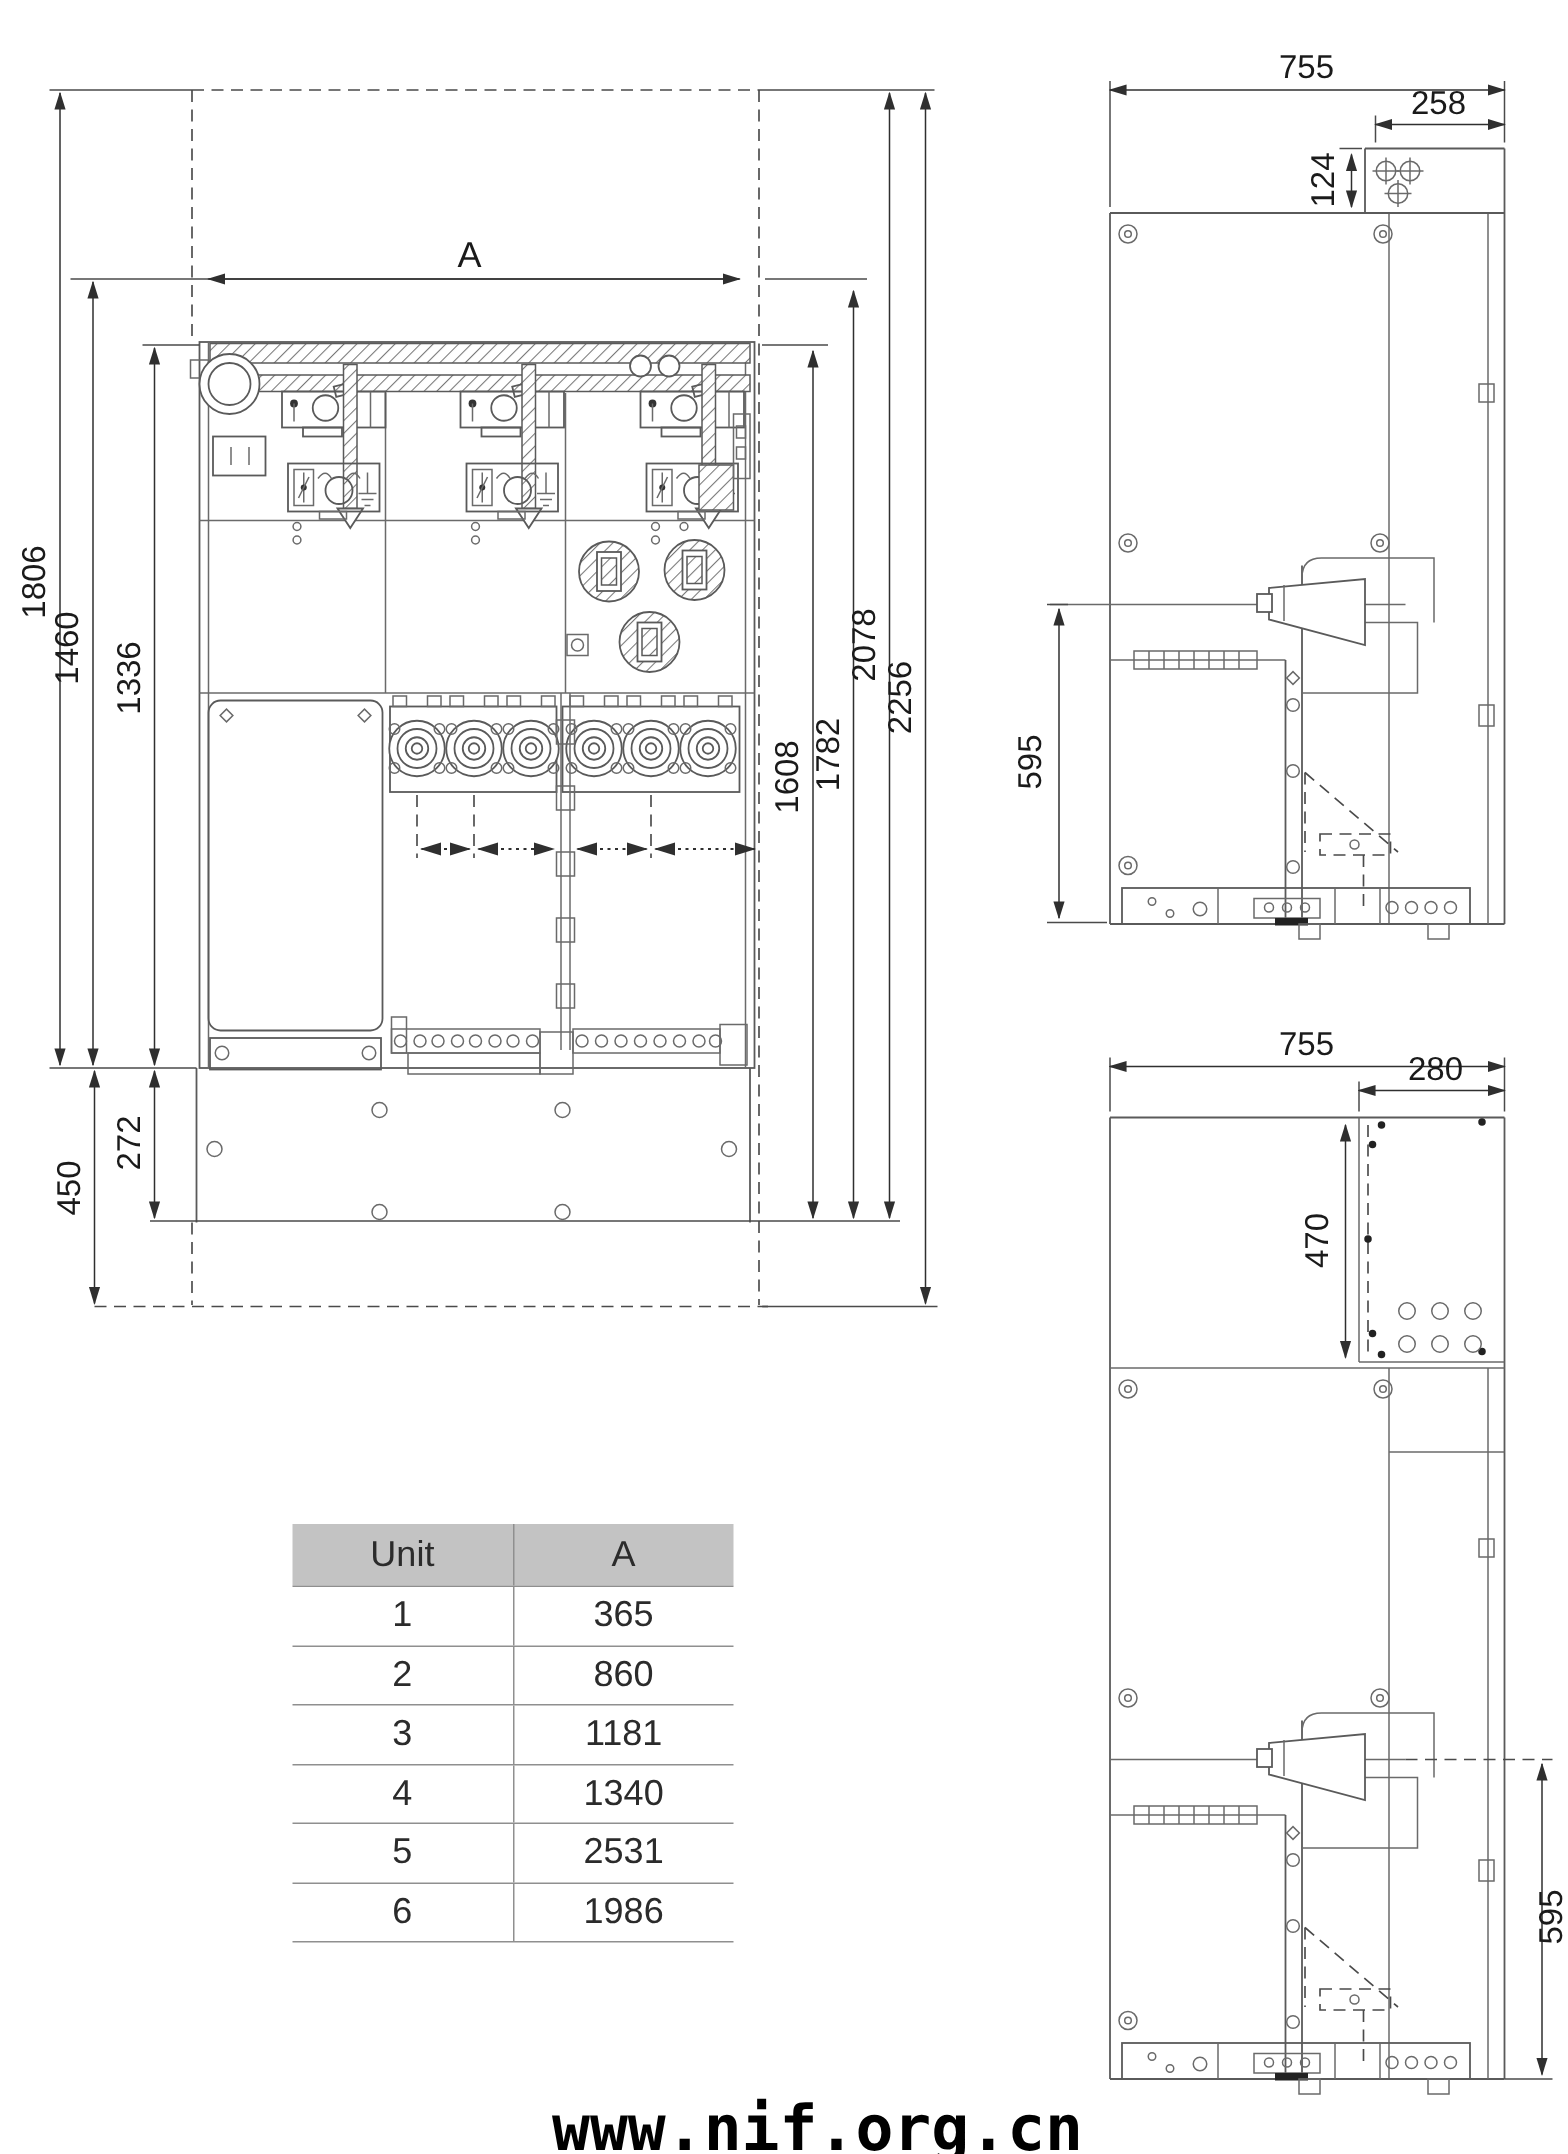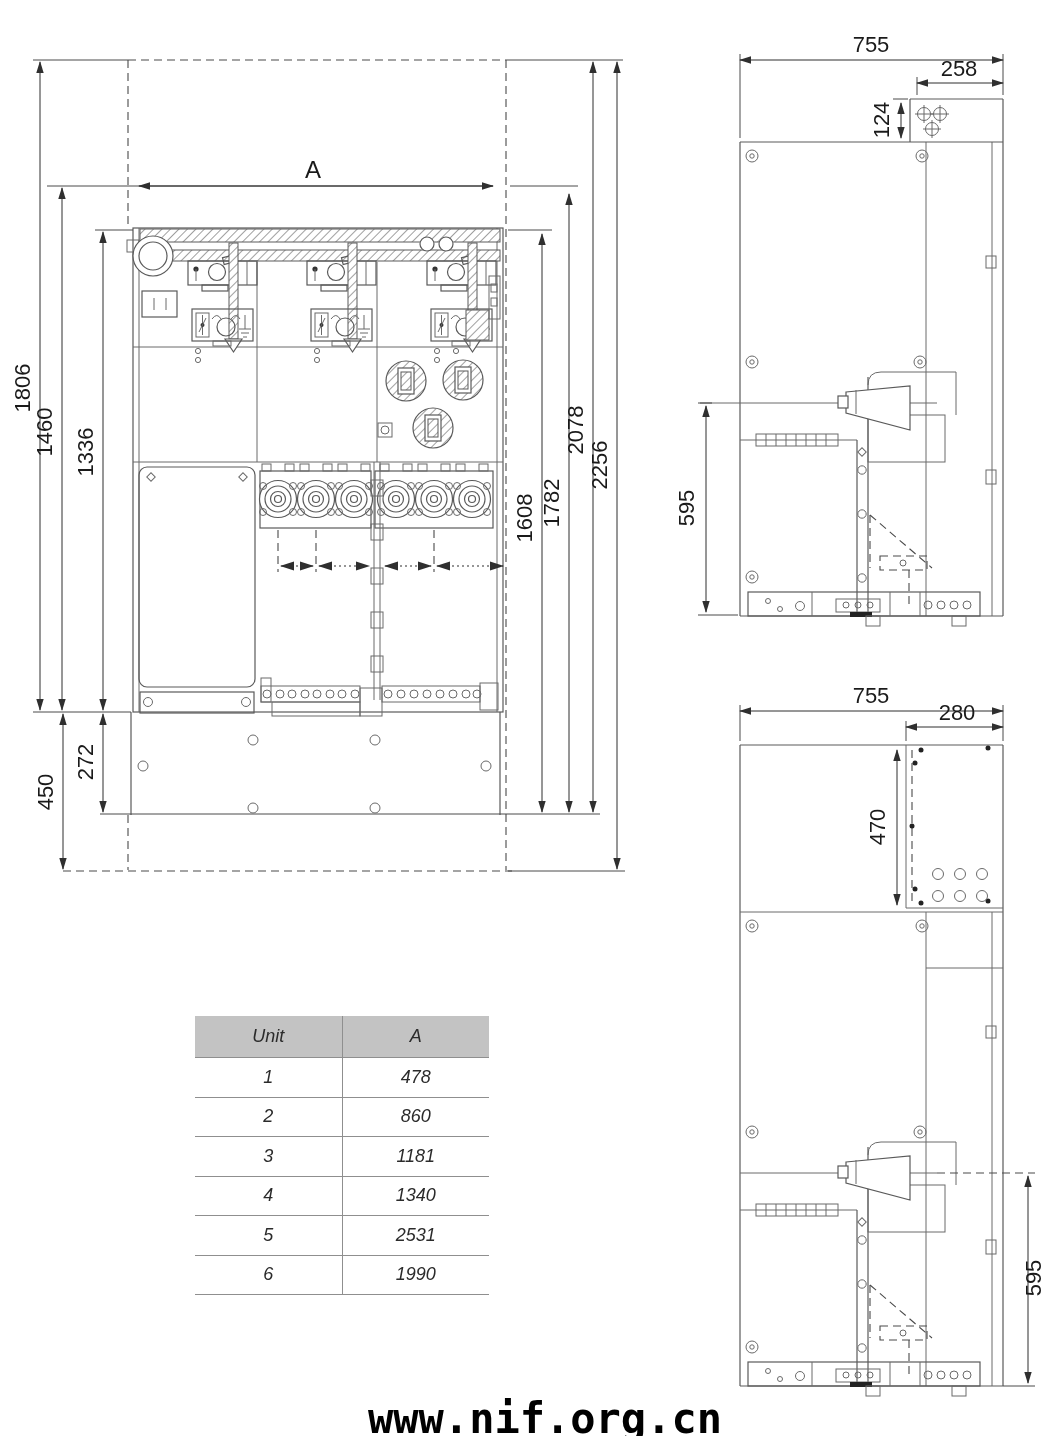--- a/index.html
+++ b/index.html
@@ -14,21 +14,21 @@
   .dsh{stroke:#4a4a4a;stroke-width:1.1;fill:none;stroke-dasharray:8 5;}
   .dot{stroke:#2f2f2f;stroke-width:1.2;fill:none;stroke-dasharray:2 3;}
   .t{font-family:"Liberation Sans",sans-serif;font-size:22px;fill:#1a1a1a;text-anchor:middle;}
   .tA{font-size:24px;}
   .dim-table{position:absolute;left:195px;top:1016px;width:294px;
              border-bottom:1px solid #8f8f8f;}
   .dim-table .hdr{display:flex;background:#c3c3c3;height:41px;}
   .dim-table .row{display:flex;height:38.5px;border-top:1px solid #8f8f8f;}
   .dim-table .hdr + .row{border-top:1px solid #8f8f8f;}
   .cell{flex:1;display:flex;align-items:center;justify-content:center;
-        font-size:18px;color:#2b2b2b;font-style:italic;}
+        font-size:24px;color:#2b2b2b;}
   .cell.c1{border-right:1px solid #8f8f8f;}
   .watermark{position:absolute;left:45px;top:1378px;width:1000px;text-align:center;
              font-family:"DejaVu Sans Mono",monospace;font-weight:bold;
              font-size:42px;color:#000;margin-top:16px;}
 </style>
 </head>
 <body>
 
 <div class="page">
 
@@ -388,39 +388,39 @@
   </g>
 </svg>
 
 <div class="dim-table">
   <div class="hdr">
     <div class="cell c1">Unit</div>
     <div class="cell">A</div>
   </div>
   <div class="row">
     <div class="cell c1">1</div>
-    <div class="cell">478</div>
+    <div class="cell">365</div>
   </div>
   <div class="row">
     <div class="cell c1">2</div>
     <div class="cell">860</div>
   </div>
   <div class="row">
     <div class="cell c1">3</div>
     <div class="cell">1181</div>
   </div>
   <div class="row">
     <div class="cell c1">4</div>
     <div class="cell">1340</div>
   </div>
   <div class="row">
     <div class="cell c1">5</div>
     <div class="cell">2531</div>
   </div>
   <div class="row">
     <div class="cell c1">6</div>
-    <div class="cell">1990</div>
+    <div class="cell">1986</div>
   </div>
 </div>
 
 <div class="watermark">www.nif.org.cn</div>
 
 </div>
 
 </body></html>

